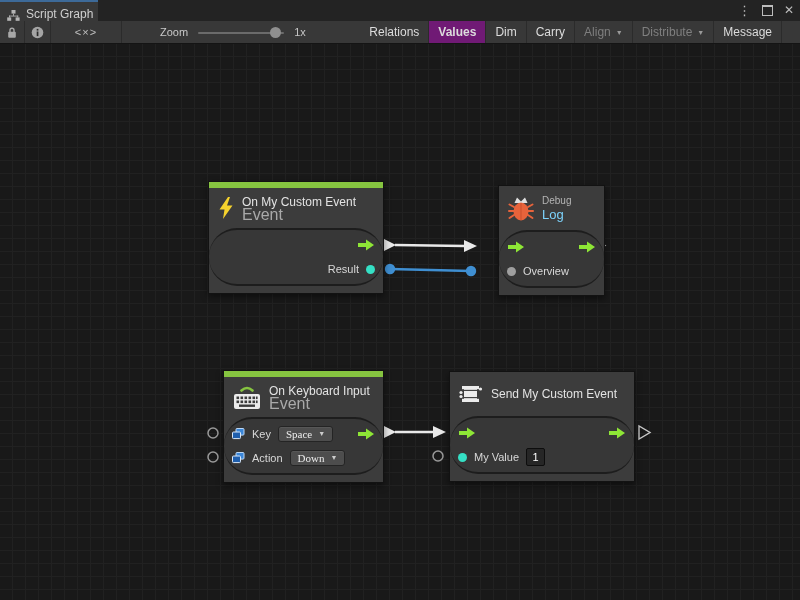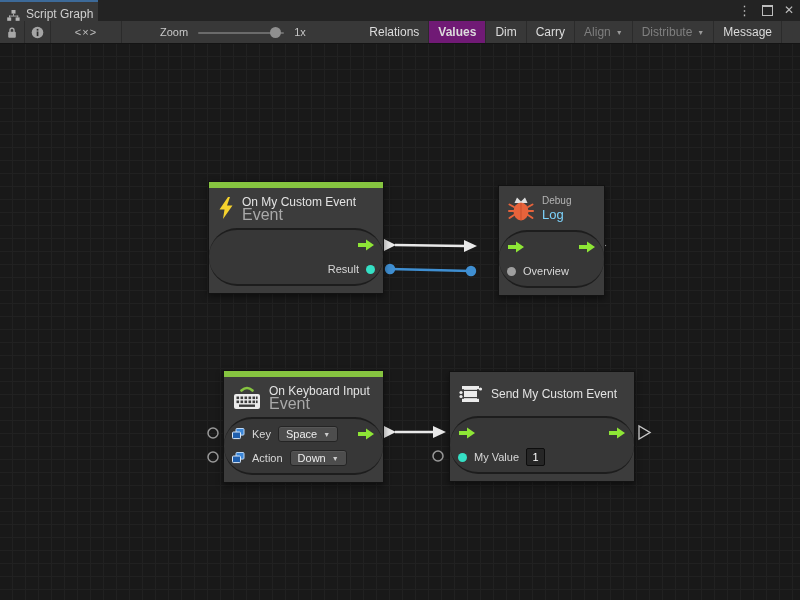--- a/index.html
+++ b/index.html
@@ -66,21 +66,21 @@
   .node-body{background:#373737;border-top:2px solid #1d1d1d;border-bottom:2px solid #1d1d1d;padding:3px 0;border-radius:28px;}
   .port-row{display:flex;align-items:center;height:24px;padding:0 8px;gap:7px;font-size:11px;color:#d8d8d8;}
   .push-right{margin-left:auto;display:flex;align-items:center;gap:7px;}
   .node-footer{height:7px;background:#3c3c3c;}
   .dot{width:9px;height:9px;border-radius:50%;display:inline-block;}
   .dot.teal{background:#35e0c5;}
   .dot.gray{background:#9f9f9f;}
   .dropdown{
     display:inline-flex;align-items:center;gap:6px;background:#4d4d4d;
     border:1px solid #242424;border-radius:3px;padding:1px 7px;
-    font-size:11px;color:#ededed;box-shadow:inset 0 1px 0 rgba(255,255,255,.06);
+    font-size:11px;color:#ededed;box-shadow:inset 0 1px 0 rgba(255,255,255,.06);font-family:Liberation Serif, serif;
   }
   .dropdown .dd-arrow{margin-left:0;color:#cccccc;}
   .valuebox{
     background:#262626;border:1px solid #0d0d0d;border-radius:2px;
     min-width:9px;height:16px;line-height:16px;padding:0 4px;
     font-size:11px;color:#ffffff;text-align:center;
   }
 </style>
 </head>
 <body>

